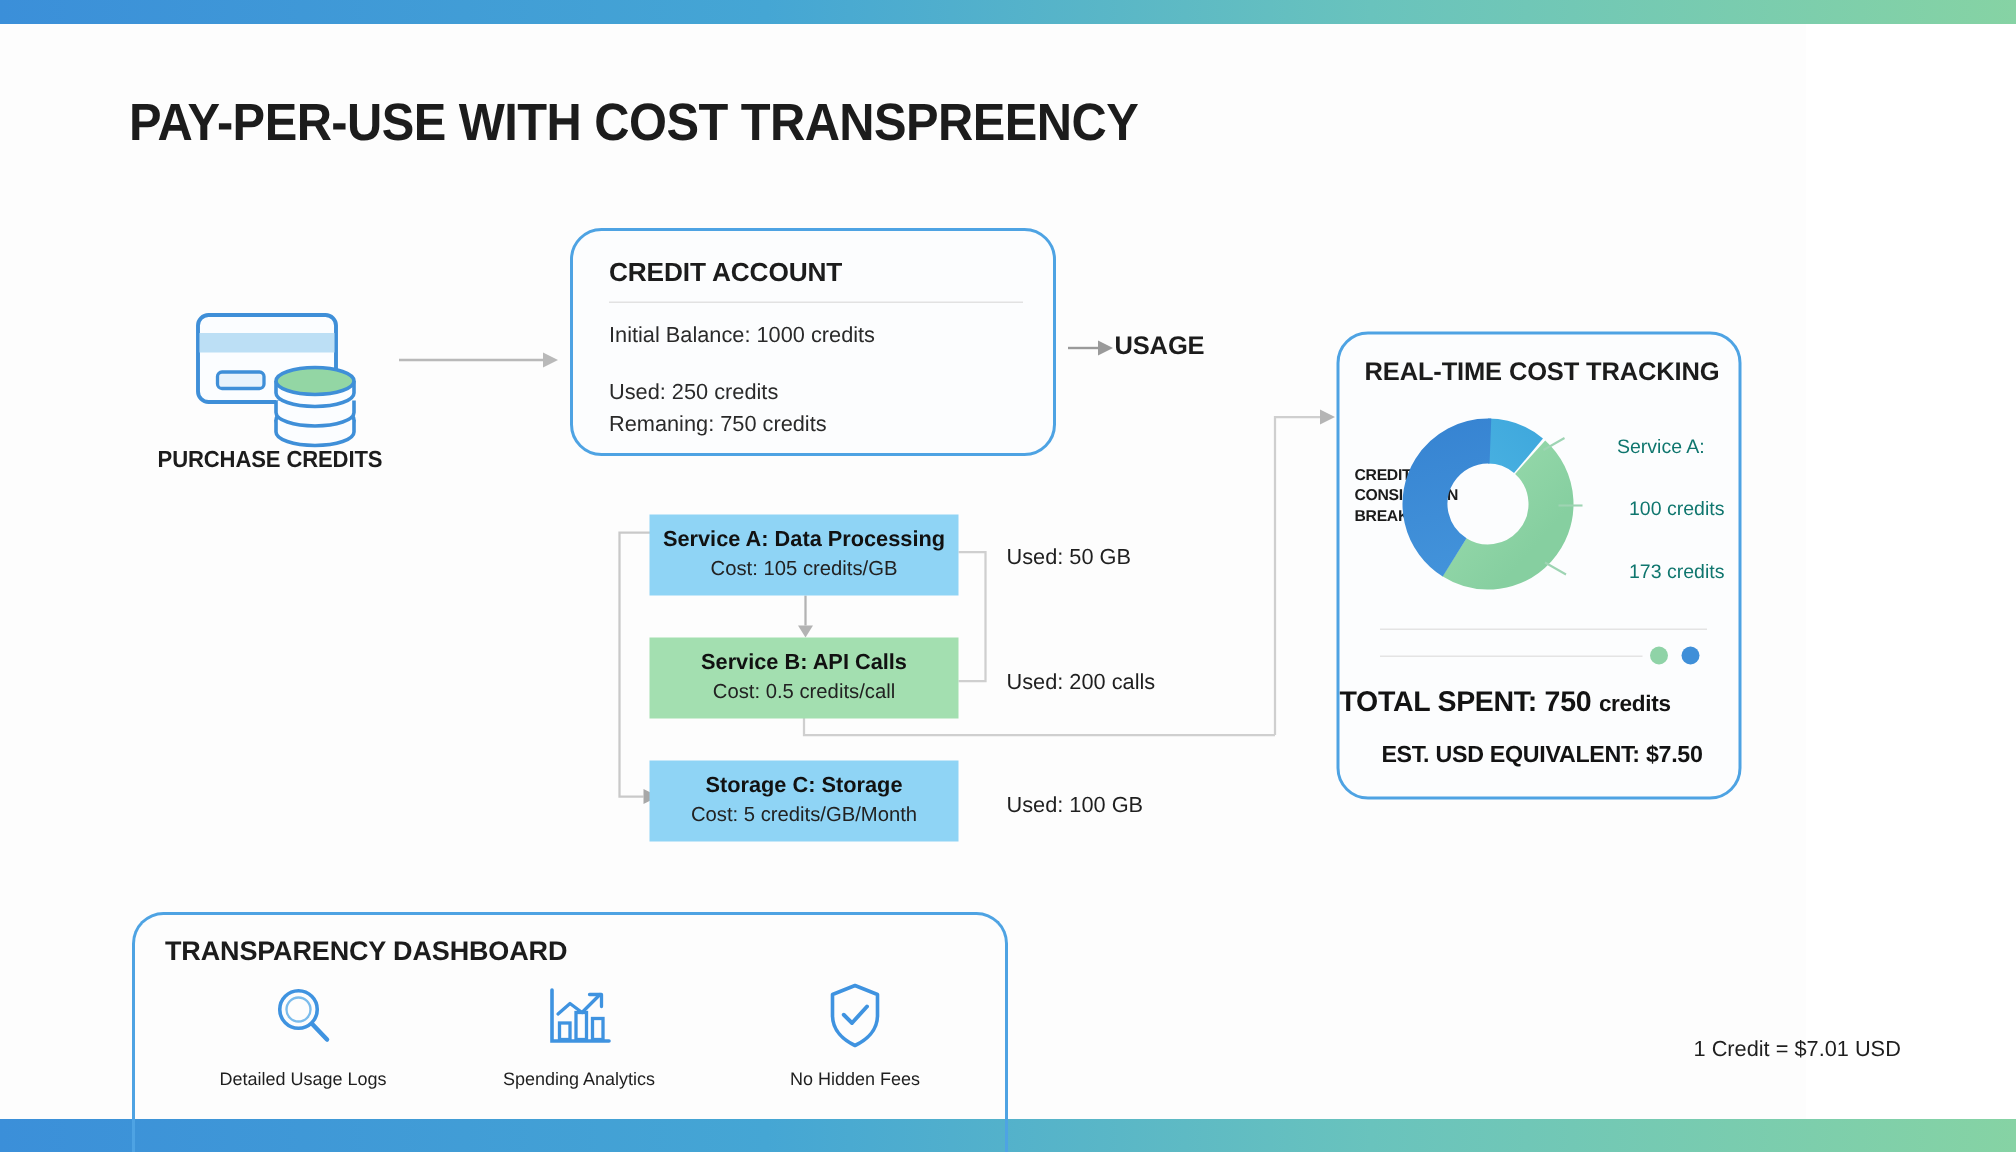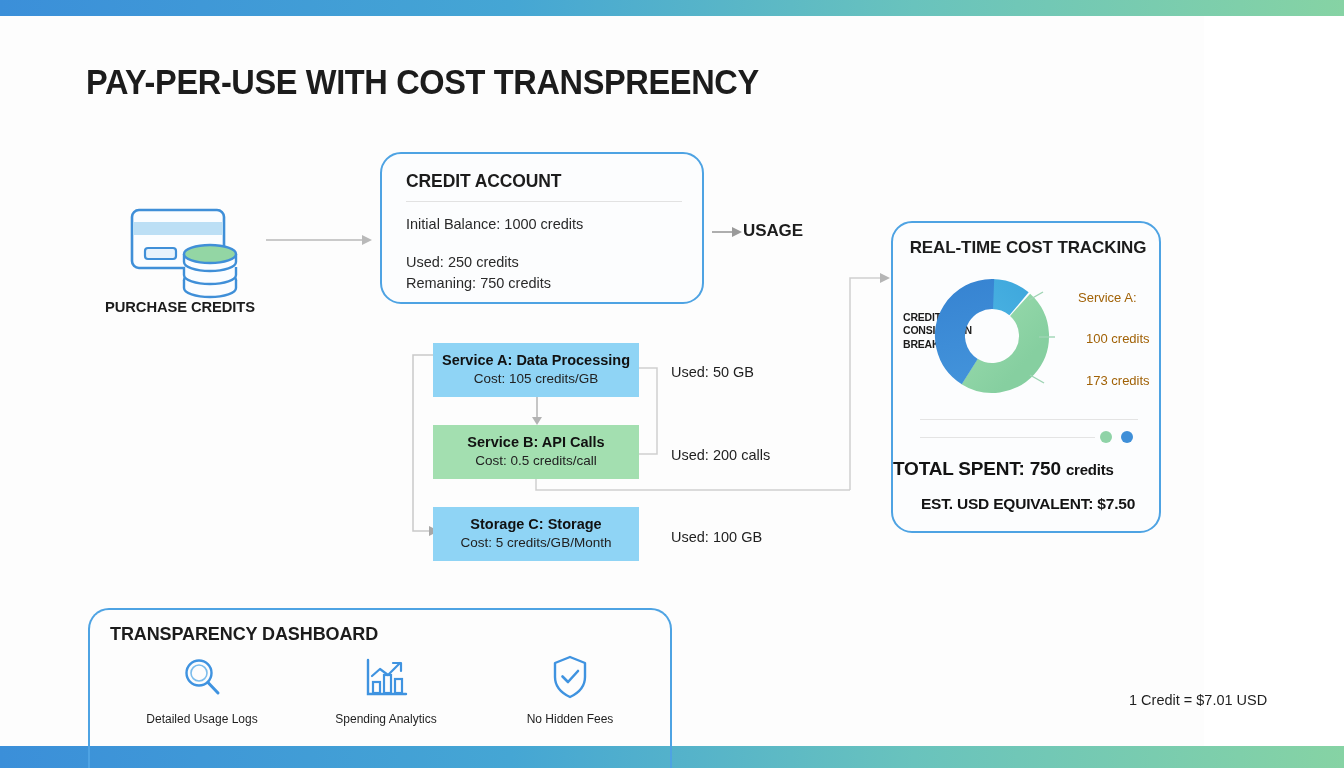--- a/index.html
+++ b/index.html
@@ -68,21 +68,21 @@
   
   #cost-tracking { left: 891px; top: 221px; width: 270px; height: 312px; }
   #cost-tracking .card-title {
     position: absolute; left: 0; top: 15px; width: 270px; text-align: center; font-size: 17px;
   }
   .donut-wrap { position: absolute; left: 24px; top: 48px; width: 222px; height: 130px; }
   .chart-side-label {
     position: absolute; left: 10px; top: 88px; width: 72px;
     font-size: 10.5px; font-weight: bold; color: #1b1b1b; line-height: 1.28; letter-spacing: -0.2px;
   }
-  .callout { position: absolute; font-size: 13px; color: #a16207; white-space: nowrap; }
+  .callout { position: absolute; font-size: 13px; color: #0f766e; white-space: nowrap; }
   .sep-line { position: absolute; height: 1px; background: #e4e4e4; }
   .legend-dot { position: absolute; width: 12px; height: 12px; border-radius: 50%; }
   .total-spent {
     position: absolute; left: 0; top: 235px; width: 270px; text-align: left;
     font-size: 19px; font-weight: bold; color: #131313; letter-spacing: -0.2px;
   }
   .total-spent .sm { font-size: 15px; }
   .usd-equiv {
     position: absolute; left: 0; top: 272px; width: 270px; text-align: center;
     font-size: 15.5px; font-weight: bold; color: #131313; letter-spacing: -0.2px;

